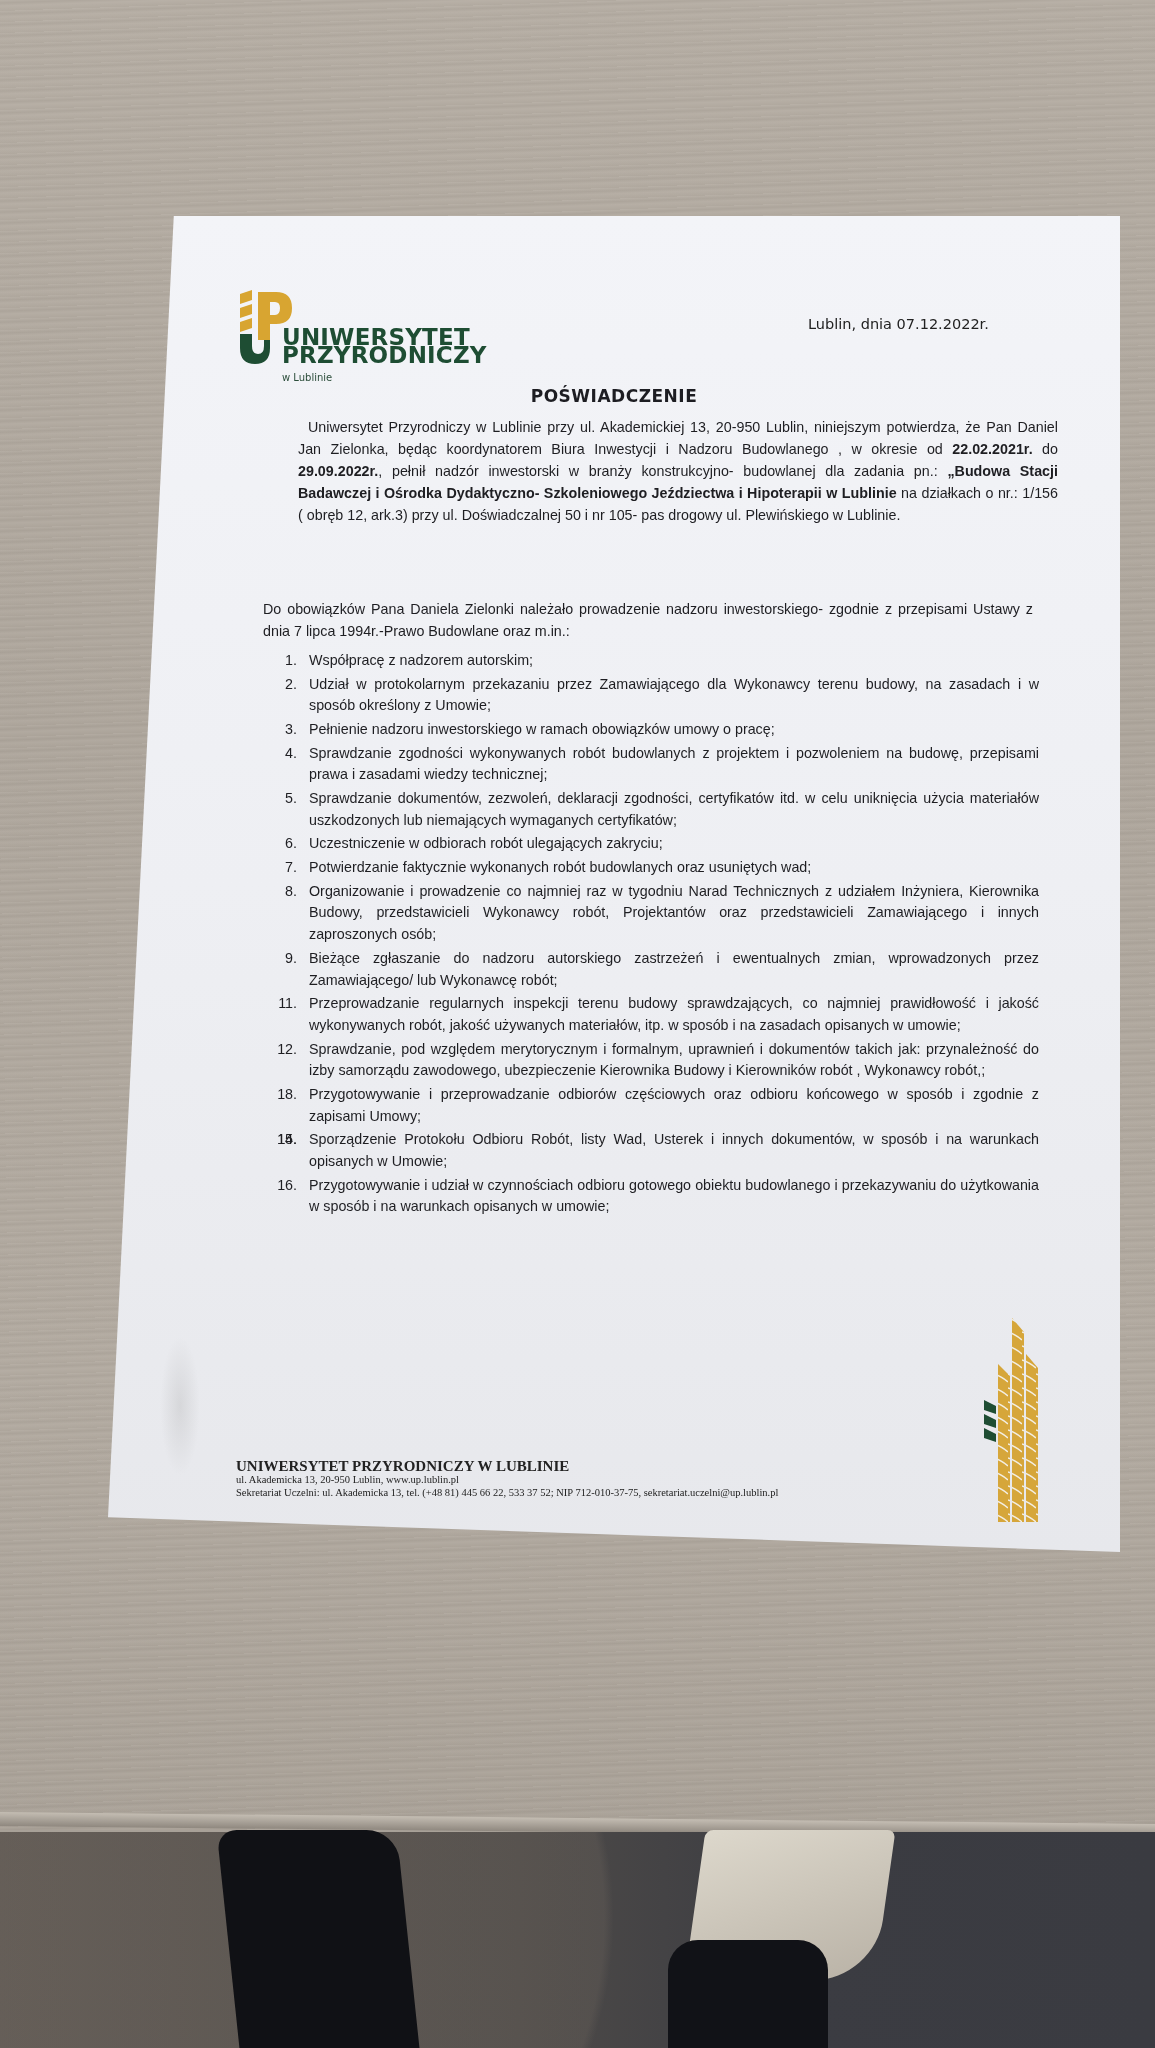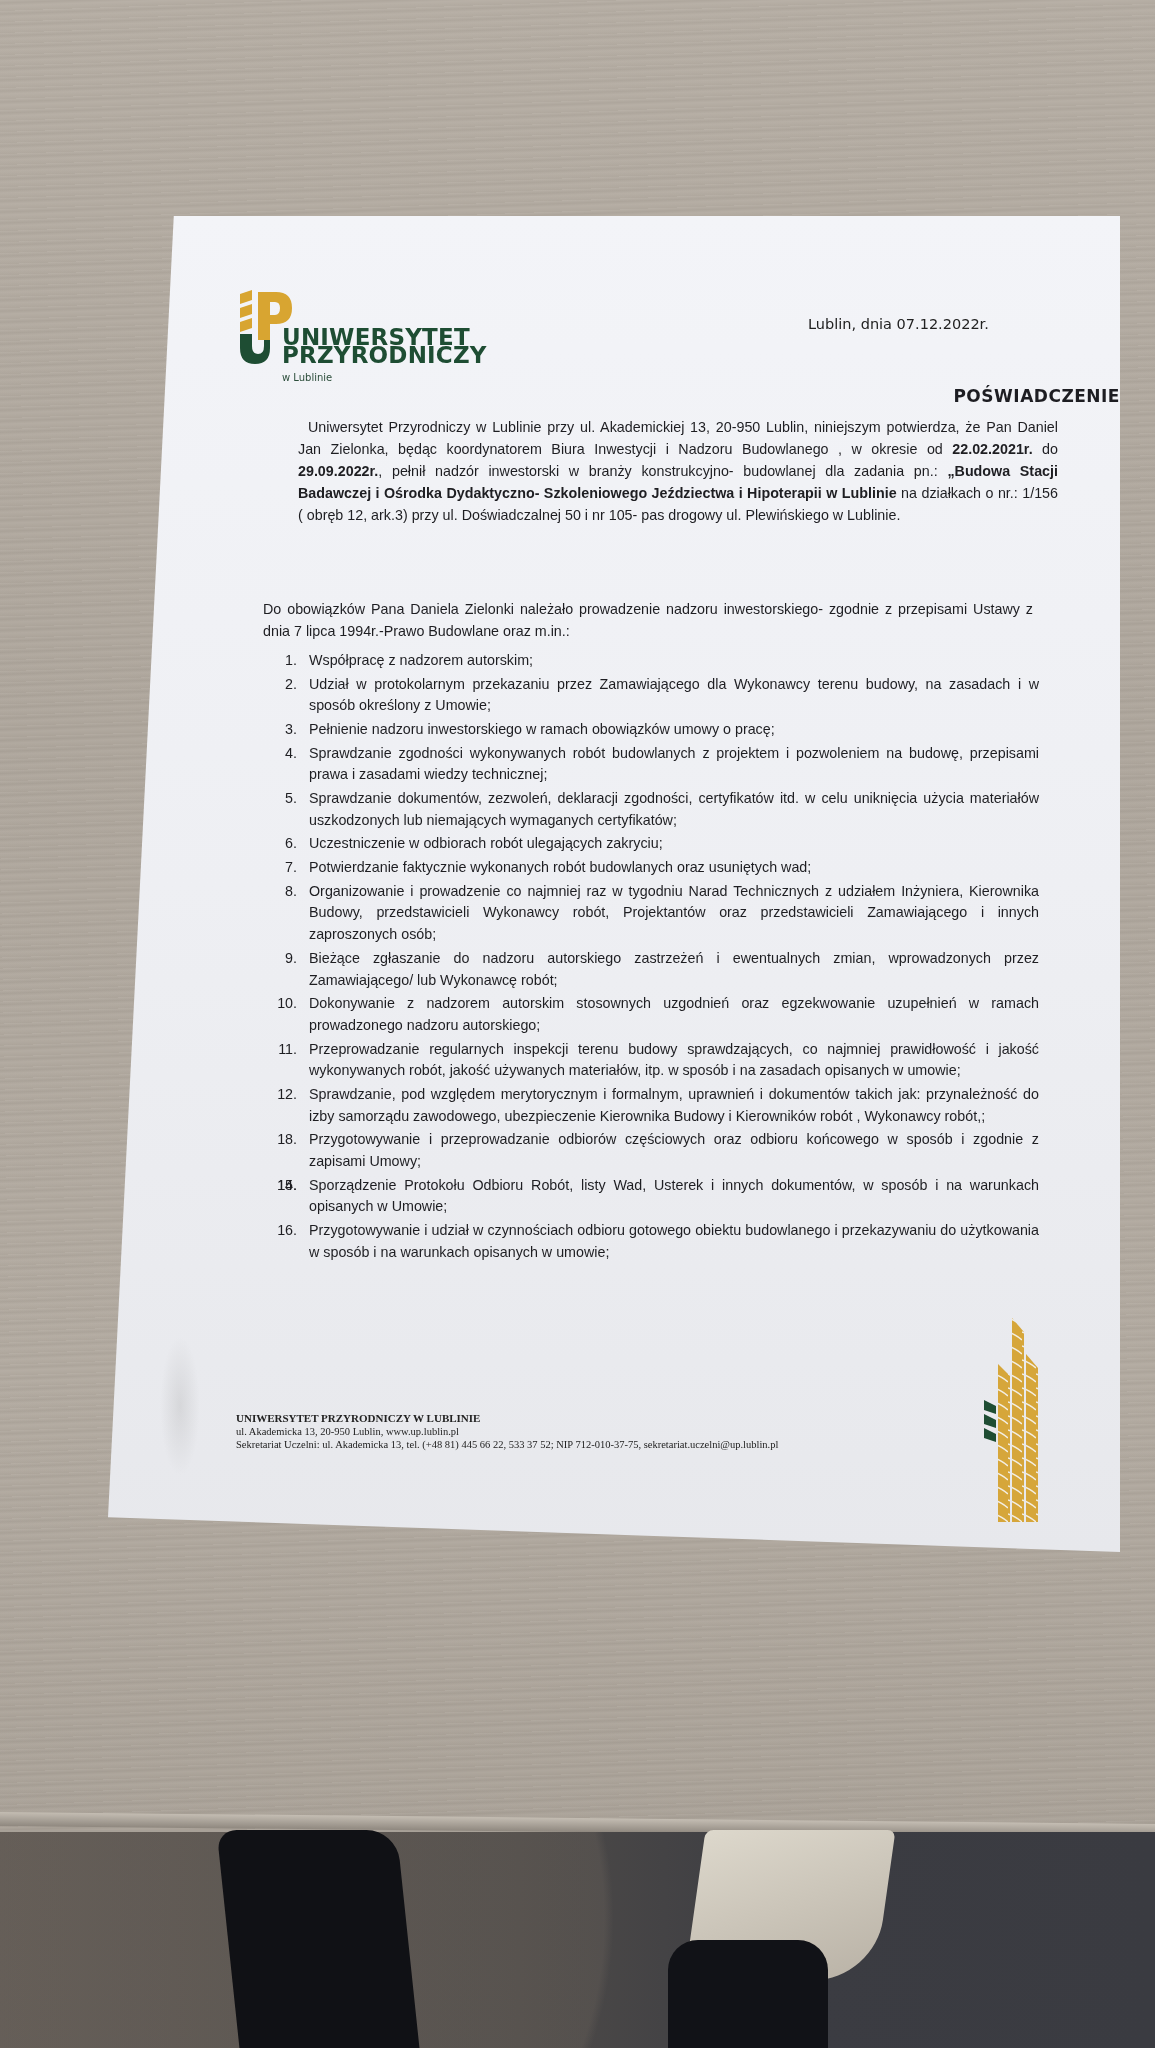--- a/index.html
+++ b/index.html
@@ -61,21 +61,21 @@
     .logo-mark { position: absolute; left: 0; top: 0; width: 60px; height: 78px; }
     .logo-text { position: absolute; left: 46px; top: 40px; font-weight: bold; color: #1e4d33; }
     .logo-line1, .logo-line2 { display: block; font-size: 23px; line-height: 18px; letter-spacing: 0.2px; font-family: "DejaVu Sans", sans-serif; }
     .logo-line3 { display: block; font-size: 10px; font-weight: normal; margin-top: 8px; color: #2b4d3a; font-family: "DejaVu Sans", sans-serif; }
 
     .date-line {
       position: absolute; left: 700px; top: 100px; font-size: 14.5px; color: #222;
       font-family: "DejaVu Sans", sans-serif;
     }
     .title {
-      position: absolute; left: 0; top: 170px; width: 100%; text-align: right;
+      position: absolute; left: 0; top: 170px; width: 100%; text-align: center;
       font-size: 17px; font-weight: bold; letter-spacing: 0.5px;
       font-family: "DejaVu Sans", sans-serif;
     }
     .body-text {
       position: absolute; font-size: 14.3px; line-height: 22px; color: #1e1e22;
       text-align: justify; font-family: "Liberation Sans", sans-serif;
     }
     .intro { left: 162px; top: 200px; width: 760px; margin-left: 28px; }
     .intro .indent { padding-left: 10px; }
     .duties { left: 155px; top: 382px; width: 770px; }
@@ -84,21 +84,21 @@
       list-style: none;
       font-size: 14.3px; line-height: 21.8px; color: #1e1e22;
     }
     .list li { position: relative; padding-left: 46px; margin-bottom: 1.8px; text-align: justify; }
     .list .num { position: absolute; left: 0; width: 34px; text-align: right; }
 
     .footer {
       position: absolute; left: 128px; top: 1196px; width: 620px;
       font-family: "Liberation Serif", serif; color: #222; font-size: 10.5px; line-height: 13px;
     }
-    .footer .f-name { font-weight: bold; font-size: 11px; }
+    .footer .f-name { font-weight: bold; font-size: 15px; margin-top: 48px; }
 
     .wheat { position: absolute; left: 872px; top: 1098px; width: 70px; height: 210px; }
     .left-smudge {
       position: absolute; left: 52px; top: 1120px; width: 40px; height: 140px;
       background: radial-gradient(ellipse, rgba(160,160,160,0.25), transparent 70%);
     }
   </style>
 </head>
 <body>
 
@@ -141,21 +141,20 @@
     <ol class="list">
       <li><span class="num">1.</span><span>Współpracę z nadzorem autorskim;</span></li>
       <li><span class="num">2.</span><span>Udział w protokolarnym przekazaniu przez Zamawiającego  dla Wykonawcy terenu budowy, na zasadach i w sposób określony z Umowie;</span></li>
       <li><span class="num">3.</span><span>Pełnienie nadzoru inwestorskiego w ramach obowiązków umowy o pracę;</span></li>
       <li><span class="num">4.</span><span>Sprawdzanie zgodności wykonywanych robót budowlanych z projektem i pozwoleniem na budowę, przepisami prawa i zasadami wiedzy technicznej;</span></li>
       <li><span class="num">5.</span><span>Sprawdzanie dokumentów, zezwoleń, deklaracji zgodności, certyfikatów itd. w celu uniknięcia użycia materiałów uszkodzonych lub niemających  wymaganych certyfikatów;</span></li>
       <li><span class="num">6.</span><span>Uczestniczenie w odbiorach robót ulegających zakryciu;</span></li>
       <li><span class="num">7.</span><span>Potwierdzanie faktycznie wykonanych robót budowlanych  oraz usuniętych wad;</span></li>
       <li><span class="num">8.</span><span>Organizowanie i prowadzenie  co najmniej raz w tygodniu  Narad Technicznych  z udziałem Inżyniera, Kierownika Budowy, przedstawicieli Wykonawcy robót, Projektantów oraz przedstawicieli Zamawiającego i innych zaproszonych  osób;</span></li>
       <li><span class="num">9.</span><span>Bieżące zgłaszanie  do nadzoru autorskiego zastrzeżeń  i ewentualnych zmian, wprowadzonych przez Zamawiającego/ lub Wykonawcę robót;</span></li>
-      <li><span class="num">10.</span><span>Dokonywanie z nadzorem autorskim  stosownych  uzgodnień  oraz egzekwowanie uzupełnień w ramach prowadzonego nadzoru autorskiego;</span></li>
       <li><span class="num">11.</span><span>Przeprowadzanie  regularnych  inspekcji  terenu  budowy  sprawdzających,  co  najmniej prawidłowość i jakość wykonywanych robót, jakość używanych materiałów, itp. w sposób  i na zasadach opisanych w umowie;</span></li>
       <li><span class="num">12.</span><span>Sprawdzanie, pod względem merytorycznym i formalnym, uprawnień i dokumentów takich jak: przynależność do izby samorządu zawodowego, ubezpieczenie Kierownika Budowy i Kierowników robót , Wykonawcy robót,;</span></li>
       <li><span class="num">18.</span><span>Przygotowywanie  i  przeprowadzanie   odbiorów częściowych oraz odbioru końcowego w sposób i zgodnie z zapisami Umowy;</span></li>
       <li><span class="num">14.</span></li>
       <li><span class="num">15.</span><span>Sporządzenie Protokołu Odbioru Robót, listy Wad, Usterek i innych dokumentów, w sposób i na warunkach  opisanych w Umowie;</span></li>
       <li><span class="num">16.</span><span>Przygotowywanie  i  udział  w  czynnościach  odbioru  gotowego    obiektu  budowlanego i przekazywaniu do użytkowania w sposób i na warunkach opisanych w umowie;</span></li>
     </ol>
 
     <div class="footer">
       <div class="f-name">UNIWERSYTET PRZYRODNICZY W LUBLINIE</div>

